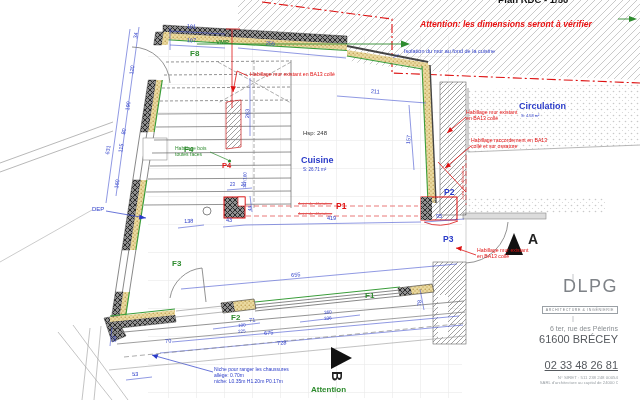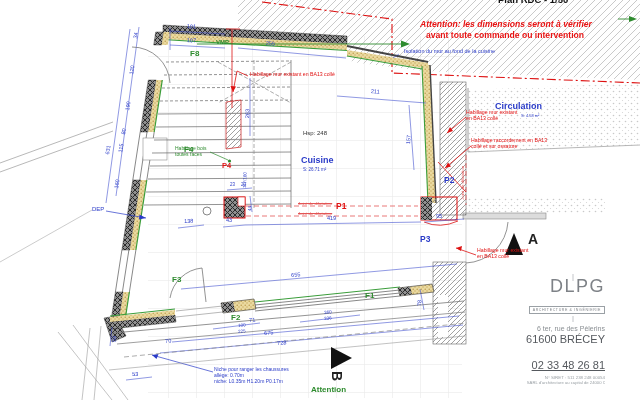--- a/index.html
+++ b/index.html
@@ -12,21 +12,21 @@
   .red{color:#e01212;font-size:5.2px;transform-origin:0 0;}
   .joint{color:#e35555;font-size:4.4px;text-decoration:line-through;transform-origin:0 0;}
   .green{color:#2e8b2e;font-weight:bold;padding-left:35px;}
   .blue{color:#2a3bc8;}
   .room{color:#2a3bc8;font-weight:bold;font-size:9px;}
   .area{color:#2a3bc8;font-size:4.5px;}
   .plabel{font-weight:bold;font-size:8.5px;}
   .warn{color:#e81313;font-weight:bold;font-size:8.6px;}
   .ptitle{color:#111;font-weight:bold;font-size:9.5px;}
   .sect{color:#222;font-size:14px;font-weight:bold;transform-origin:0 0;}
-  .logo-wrap{position:absolute;left:465px;top:276px;width:140px;text-align:right;color:#85898e;}
+  .logo-wrap{position:absolute;left:478px;top:276px;width:140px;text-align:right;color:#85898e;}
   .logo-main{font-size:18px;letter-spacing:1.5px;color:#7e8287;}
   .logo-sub{display:inline-block;border:0.5px solid #9aa0a5;color:#7e8287;font-size:3.6px;
             letter-spacing:0.6px;padding:1px 3px;margin-top:1px;}
   .addr1{font-size:7px;margin-top:10px;color:#8a8f93;}
   .addr2{font-size:11px;color:#55595e;margin-top:1px;}
   .phone{font-size:11px;color:#55595e;margin-top:14px;text-decoration:underline;}
   .email{font-size:10px;color:#8a8f93;}
   .siret{font-size:4.4px;color:#9aa0a5;margin-top:4px;}
   .company{font-size:4.2px;color:#9aa0a5;}
 </style>
@@ -259,40 +259,39 @@
   </g>
 
   <g stroke="#9aa0a5" stroke-width="0.6">
     <line x1="573" y1="274" x2="573" y2="281"></line>
     <line x1="573" y1="316" x2="573" y2="322"></line>
   </g>
 </svg>
 
 <div class="t ptitle" style="left:498px;top:-5px;">Plan RDC - 1/50</div>
 <div class="t warn" style="left:420px;top:20px;font-style:italic;">Attention: les dimensions seront à vérifier</div>
-<div class="t warn" style="left:426px;top:31px;">avant toute commande ou intervention</div>
 <div class="t blue" style="left:404px;top:49px;font-size:5.5px;">Isolation du mur au fond de la cuisine</div>
 
 <div class="t room" style="left:301px;top:156px;">Cuisine</div>
 <div class="t area" style="left:303px;top:168px;">S: 26.71 m²</div>
 <div class="t" style="left:303px;top:130px;font-size:6px;color:#333;">Hsp: 248</div>
-<div class="t room" style="left:495px;top:102px;">Circulation</div>
+<div class="t room" style="left:519px;top:102px;">Circulation</div>
 <div class="t area" style="left:521px;top:114px;font-size:4px;">S: 4.58 m²</div>
 <div class="t green" style="left:276px;top:386px;font-size:8px;">Attention</div>
 
 <div class="t green" style="left:155px;top:50px;font-size:8px;">F8</div>
 <div class="t green" style="left:149px;top:146px;font-size:8px;text-align:right;">F4</div>
-<div class="t green" style="left:137px;top:276px;font-size:8px;">F3</div>
+<div class="t green" style="left:137px;top:260px;font-size:8px;">F3</div>
 <div class="t green" style="left:196px;top:314px;font-size:8px;">F2</div>
 <div class="t green" style="left:330px;top:292px;font-size:8px;">F1</div>
 <div class="t green" style="left:181px;top:39px;font-size:6px;">VMP</div>
 <div class="t blue" style="left:92px;top:206px;font-size:6px;">DEP</div>
 <div class="t plabel" style="left:336px;top:202px;color:#e01212;">P1</div>
-<div class="t plabel" style="left:444px;top:176px;color:#2a3bc8;">P2</div>
-<div class="t plabel" style="left:420px;top:235px;color:#2a3bc8;text-align:right;">P3</div>
+<div class="t plabel" style="left:444px;top:188px;color:#2a3bc8;">P2</div>
+<div class="t plabel" style="left:443px;top:235px;color:#2a3bc8;text-align:right;">P3</div>
 <div class="t plabel" style="left:222px;top:162px;color:#e01212;font-size:7.5px;">P4</div>
 <div class="t sect" style="left:528px;top:232px;">A</div>
 <div class="t sect" style="left:344px;top:371px;transform:rotate(90deg);">B</div>
 
 <div class="t red" style="left:250px;top:72px;">Habillage mur existant en BA13 collé</div>
 <div class="t red" style="left:466px;top:110px;">Habillage mur existant</div>
 <div class="t red" style="left:466px;top:116px;">en BA13 collé</div>
 <div class="t red" style="left:471px;top:138px;">Habillage raccordement en BA13</div>
 <div class="t red" style="left:471px;top:144px;">collé et sur ossature</div>
 <div class="t red" style="left:477px;top:248px;">Habillage mur existant</div>

